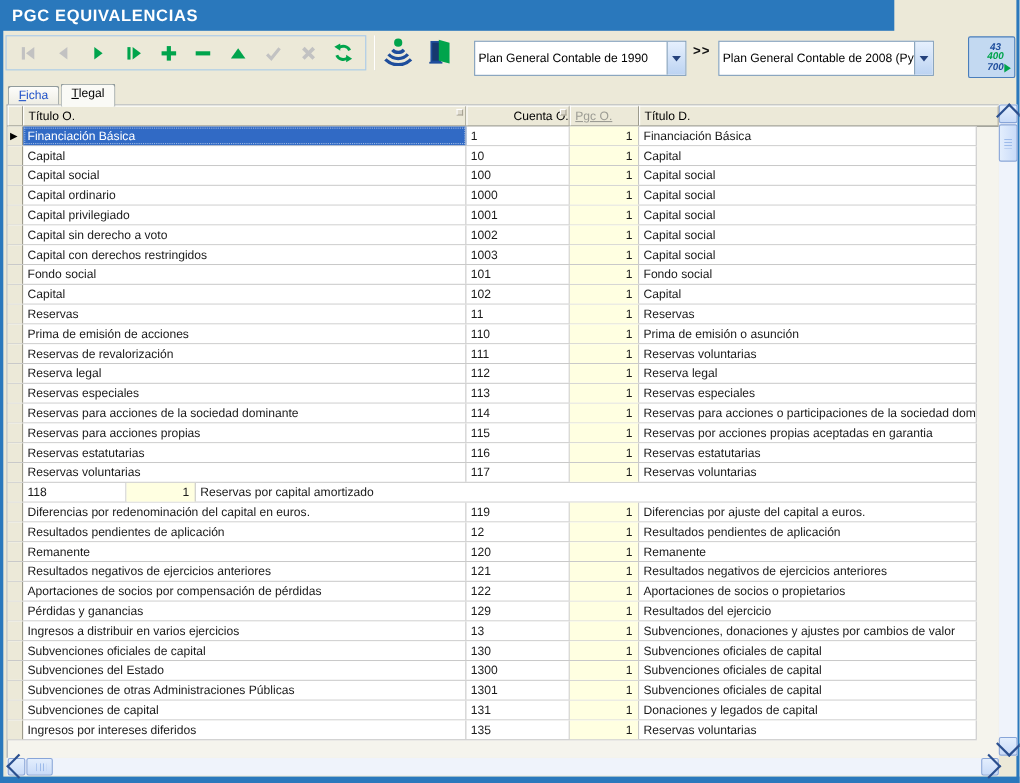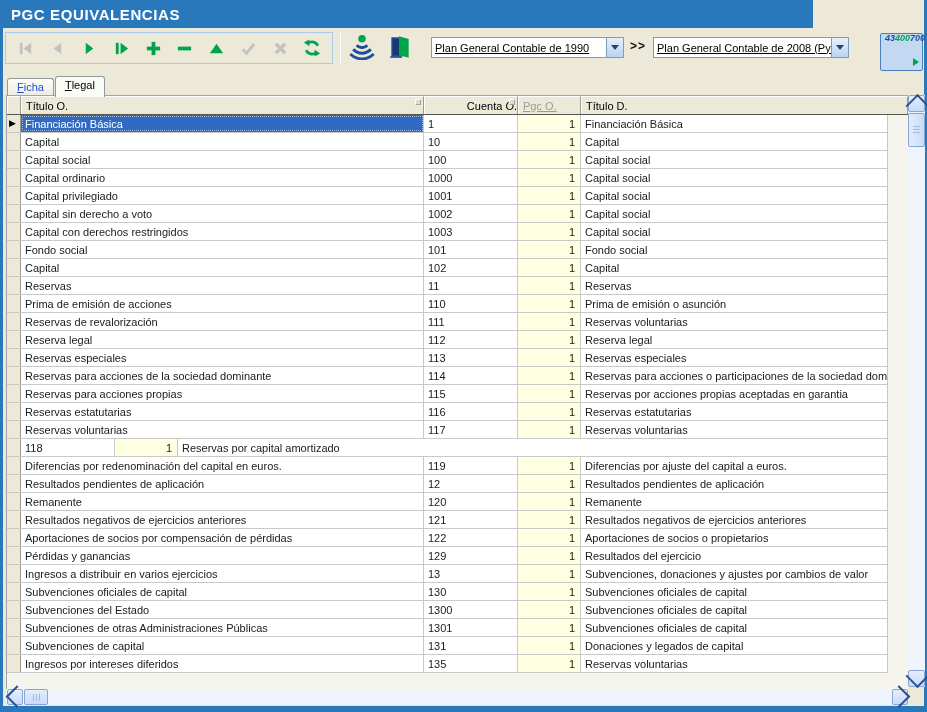--- a/index.html
+++ b/index.html
@@ -22,29 +22,29 @@
   
   .toolbar{position:absolute;left:0;top:30px;width:921px;height:40px;}
   .nav-panel{position:absolute;left:2px;top:2px;width:328px;height:32px;border:1px solid #A9CAE9;
     display:flex;align-items:center;justify-content:space-around;padding:0 4px;}
   .nav-btn{width:29px;height:26px;display:flex;align-items:center;justify-content:center;cursor:pointer;}
   .nav-btn svg{display:block;}
   .nav-btn.on{color:var(--c-icon-green);}
   .nav-btn.off{color:var(--c-icon-gray);}
   .tb-sep{position:absolute;left:337px;top:2px;width:1px;height:32px;background:#C8C5B2;border-right:1px solid #fff;}
   .tool-ico{position:absolute;top:5px;width:30px;height:28px;display:flex;align-items:center;justify-content:center;cursor:pointer;}
-  .combo{position:absolute;top:7px;height:21px;background:#fff;border:1px solid var(--c-combo-border);
-    display:flex;align-items:center;font-size:11px;color:#000;overflow:hidden;white-space:nowrap;text-decoration:underline;}
+  .combo{position:absolute;top:7px;height:32px;background:#fff;border:1px solid var(--c-combo-border);
+    display:flex;align-items:center;font-size:11px;color:#000;overflow:hidden;white-space:nowrap;}
   .combo .txt{flex:1;padding:0 3px;overflow:hidden;white-space:nowrap;}
   .combo .drop{width:17px;height:100%;border-left:1px solid var(--c-combo-border);
     background:linear-gradient(#E6F0FD,#BCD3F2);display:flex;align-items:center;justify-content:center;flex:0 0 17px;}
   .drop .tri{width:0;height:0;border-left:4px solid transparent;border-right:4px solid transparent;border-top:5px solid #25427C;}
   .chev-sep{position:absolute;top:9px;left:627px;font-size:12px;font-weight:bold;color:#111;letter-spacing:1px;}
   .renumber{position:absolute;left:877px;top:3px;width:43px;height:38px;background:#C3D9F1;
-    border:1px solid #4A7EBB;border-radius:2px;display:flex;flex-direction:row;align-items:flex-start;
+    border:1px solid #4A7EBB;border-radius:2px;display:flex;flex-direction:column;align-items:center;
     justify-content:center;padding-left:7px;cursor:pointer;position:absolute;}
   .renumber .ln{font-size:9px;font-weight:bold;line-height:9.5px;font-style:italic;}
   .renumber .arrow{position:absolute;right:3px;bottom:4px;width:0;height:0;
     border-top:4px solid transparent;border-bottom:4px solid transparent;border-left:6px solid var(--c-icon-green);}
   
   .tabs{position:absolute;left:4px;top:76px;height:21px;display:flex;align-items:flex-end;}
   .tab{height:19px;border:1px solid #919B9C;border-bottom:none;border-radius:3px 3px 0 0;
     background:linear-gradient(#FDFDFB,#ECEBE1);padding:2px 9px 0 9px;font-size:11px;cursor:pointer;margin-right:1px;}
   .tab.active{height:21px;background:#FAFAF6;position:relative;z-index:2;}
   .tab .accel{text-decoration:underline;}

